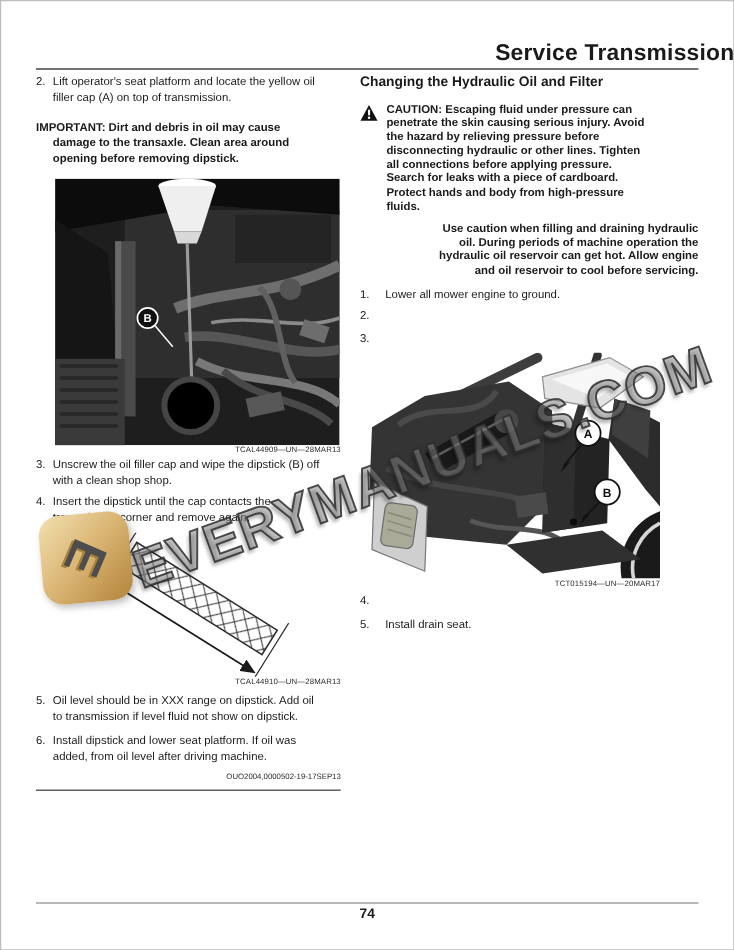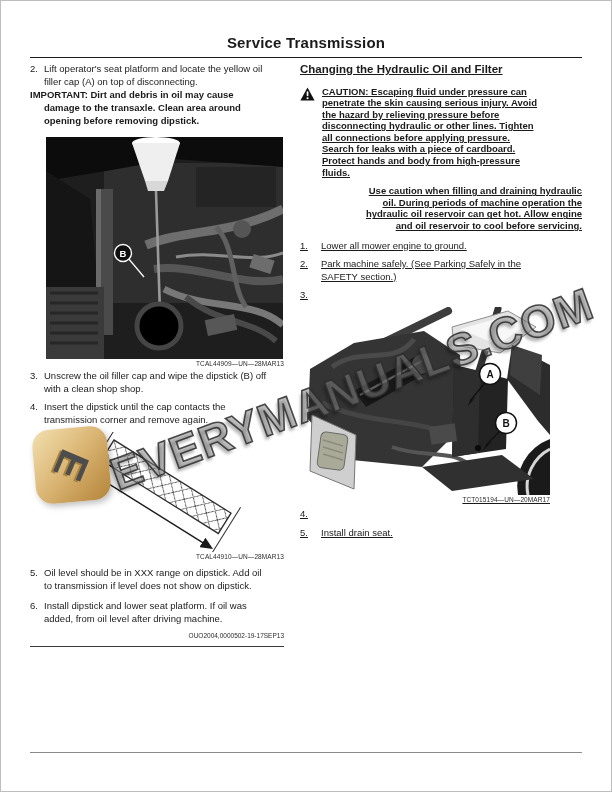--- a/index.html
+++ b/index.html
@@ -3,39 +3,39 @@
 <meta charset="utf-8">
 <style>
   * { margin:0; padding:0; box-sizing:border-box; }
   html,body { background:#e9e9e9; }
   .page {
     position:relative; width:612px; height:792px; background:#ffffff;
     font-family:"Liberation Sans", sans-serif; color:#1a1a1a;
     overflow:hidden; box-shadow: inset 0 0 0 1px #bdbdbd;
   }
   .page-title {
-    position:absolute; top:34px; left:0; right:0; text-align:center;
-    font-size:15px; font-weight:bold; letter-spacing:0.2px;
+    position:absolute; top:34px; left:0; right:0; text-align:right;
+    font-size:19px; font-weight:bold; letter-spacing:0.2px;
   }
   .header-rule { position:absolute; top:57px; left:30px; width:552px; border-top:1.6px solid #1a1a1a; }
 
   .col { position:absolute; top:63px; font-size:9.5px; line-height:12.5px; }
   .col-left  { left:30px;  width:254px; }
-  .col-right { left:300px; width:282px;text-decoration:underline; }
+  .col-right { left:300px; width:282px; }
 
   .prewrap { white-space:pre-wrap; }
 
   .step { display:flex; }
   .step .num { flex:none; }
   .col-left  .step .num { width:14px; }
   .col-right .step .num { width:21px; }
 
   .important {
     font-weight:bold; padding-left:14px; text-indent:-14px;
-    line-height:13px;
+    margin-top:12px; line-height:13px;
   }
 
   .caution-row { display:flex; margin-top:10px; }
   .warn-icon { flex:none; width:16px; margin-right:6px; padding-top:1px; }
   .caution-text { font-weight:bold; line-height:11.6px; }
   .caution-para2 { font-weight:bold; line-height:11.6px; margin:7px 0 0 22px;text-align:right; }
 
   .figure { position:relative; }
   .fig-photo   { margin:10px 0 0 16px; width:237px; height:222px; }
   .fig-drawing { margin:6px 0 0 0; width:253px; height:120px; }
@@ -83,21 +83,21 @@
 <div class="page">
 
   <div class="page-title">Service Transmission</div>
   <div class="header-rule"></div>
 
   <div class="col col-left">
 
     <div class="step">
       <span class="num">2.</span>
       <span class="prewrap">Lift operator's seat platform and locate the yellow oil
-filler cap (A) on top of disconnecting.</span>
+filler cap (A) on top of transmission.</span>
     </div>
 
     <div class="important prewrap">IMPORTANT: Dirt and debris in oil may cause
 damage to the transaxle. Clean area around
 opening before removing dipstick.</div>
 
     <div class="figure fig-photo">
       <svg width="237" height="222" viewBox="0 0 237 222">
         <rect width="237" height="222" fill="#1e1e1e"></rect>
         <rect x="58" y="26" width="179" height="140" fill="#2e2e2e"></rect>
@@ -160,21 +160,21 @@
           <line x1="143" y1="-10" x2="143" y2="52" stroke="#2e2e2e" stroke-width="1"></line>
           <line x1="-1" y1="40" x2="139" y2="40" stroke="#1a1a1a" stroke-width="1.4" marker-start="url(#arrB)" marker-end="url(#arrA)"></line>
         </g>
       </svg>
     </div>
     <div class="caption">TCAL44910—UN—28MAR13</div>
 
     <div class="step mt6">
       <span class="num">5.</span>
       <span class="prewrap">Oil level should be in XXX range on dipstick. Add oil
-to transmission if level does not show on dipstick.</span>
+to transmission if level fluid not show on dipstick.</span>
     </div>
     <div class="step mt8">
       <span class="num">6.</span>
       <span class="prewrap">Install dipstick and lower seat platform. If oil was
 added, from oil level after driving machine.</span>
     </div>
 
     <div class="doc-code">OUO2004,0000502-19-17SEP13</div>
     <div class="left-end-rule"></div>
   </div>
@@ -204,22 +204,20 @@
 oil. During periods of machine operation the
 hydraulic oil reservoir can get hot. Allow engine
 and oil reservoir to cool before servicing.</div>
 
     <div class="step mt8">
       <span class="num">1.</span>
       <span class="prewrap">Lower all mower engine to ground.</span>
     </div>
     <div class="step mt6">
       <span class="num">2.</span>
-      <span class="prewrap">Park machine safely. (See Parking Safely in the
-SAFETY section.)</span>
     </div>
     <div class="step mt6">
       <span class="num">3.</span>
     </div>
 
     <div class="figure fig-machine">
       <svg width="248" height="188" viewBox="0 0 248 188">
         <rect width="248" height="188" fill="#ffffff"></rect>
         <path d="M60,46 L146,4" stroke="#3d3d3d" stroke-width="8" stroke-linecap="round"></path>
         <path d="M196,2 L172,80" stroke="#333333" stroke-width="7" stroke-linecap="round"></path>
@@ -266,14 +264,15 @@
       <span class="prewrap">Install drain seat.</span>
     </div>
   </div>
 
   <div class="watermark-logo">
     <span class="logo-letter">E</span>
   </div>
   <div class="watermark-text">EVERYMANUALS.COM</div>
 
   <div class="footer-rule"></div>
+  <div class="page-number">74</div>
 
 </div>
 
 </body></html>

